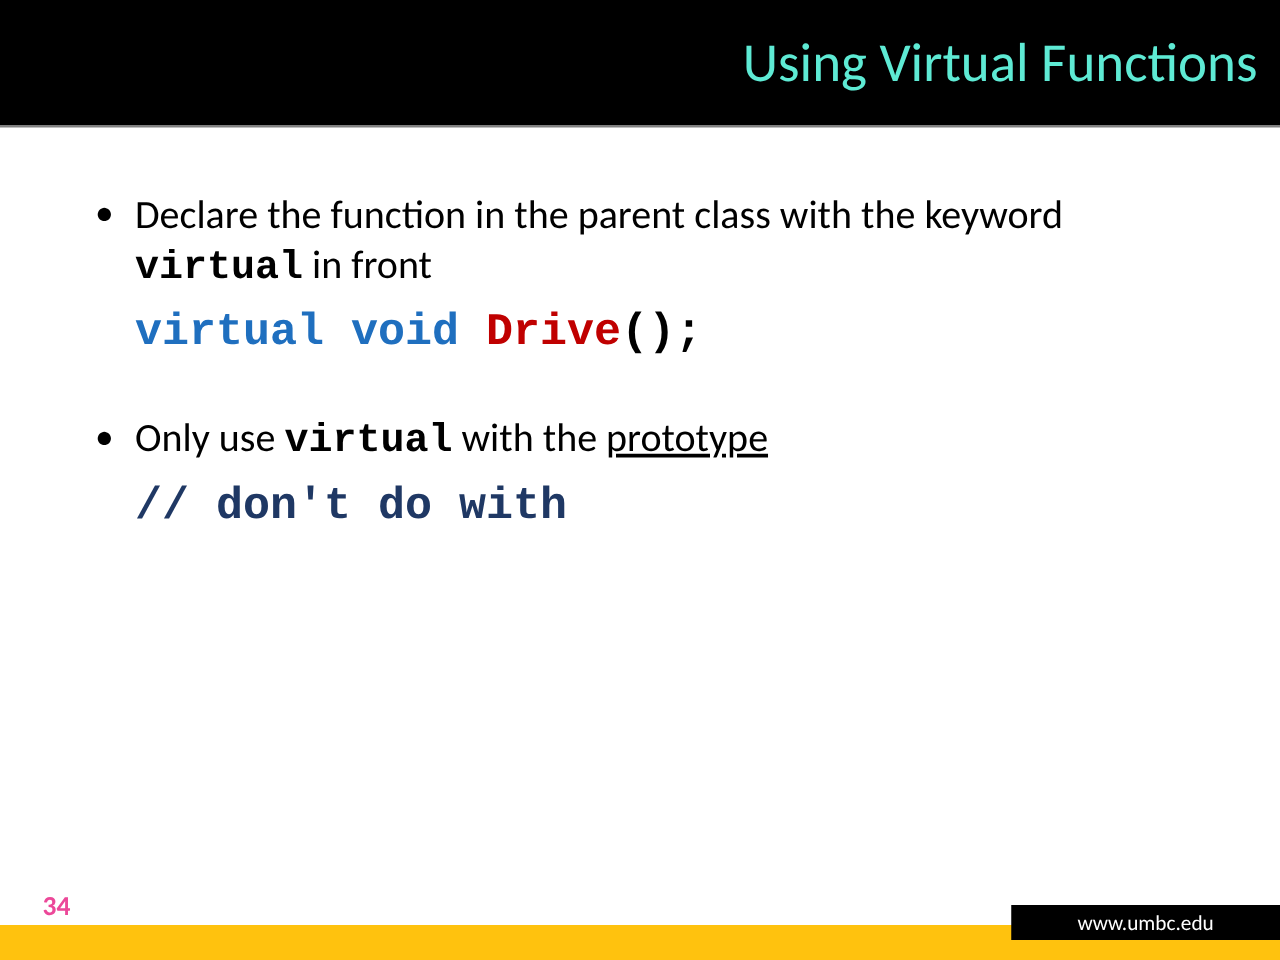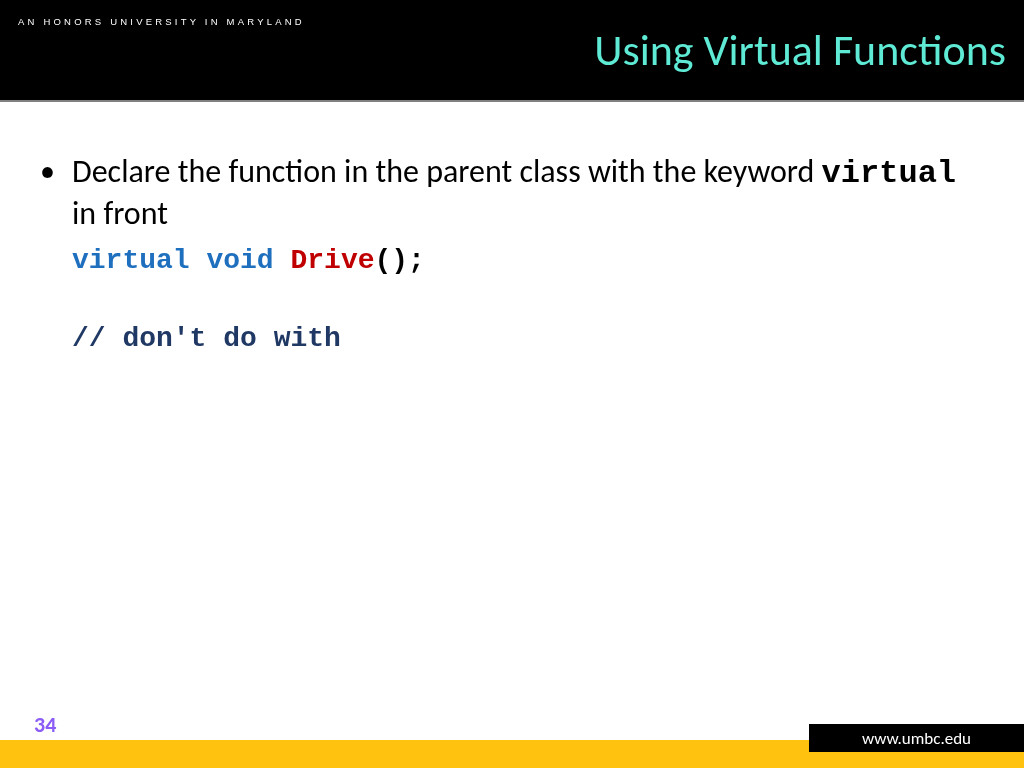--- a/index.html
+++ b/index.html
@@ -4,62 +4,66 @@
 <style>
   * { margin: 0; padding: 0; box-sizing: border-box; }
   html, body { width: 1024px; height: 768px; overflow: hidden; font-family: Calibri, Arial, sans-serif; background: #fff; }
   .slide { width: 1024px; height: 768px; position: relative; display: flex; flex-direction: column; }
   .header { background: #000; height: 100px; position: relative; display: flex; align-items: center; }
   .logo-block { position: absolute; left: 18px; top: 10px; }
   .logo-main { font-family: "Times New Roman", serif; color: #c8102e; font-size: 44px; font-weight: 600; letter-spacing: 1px; line-height: 1; }
   .logo-tag { color: #fff; font-size: 9.5px; letter-spacing: 3.2px; margin-top: 6px; font-family: Arial, sans-serif; white-space: nowrap; }
   .title { color: #5eead4; font-size: 44px; font-weight: 400; margin-left: auto; margin-right: 18px; font-family: Calibri, Arial, sans-serif; }
   .header-divider { height: 2px; background: #808080; width: 100%; }
-  .body { flex: 1; padding: 50px 60px 0 34px; }
+  .body { flex: 1; padding: 50px 60px 0 70px; }
   ul.bullets { list-style: none; }
   ul.bullets > li { position: relative; padding-left: 38px; font-size: 32px; color: #000; line-height: 1.25; margin-bottom: 8px; }
   ul.bullets > li::before { content: "•"; position: absolute; left: 6px; top: 0; font-size: 30px; }
-  .codeblock { margin-left: 38px; font-family: "Courier New", monospace; font-weight: bold; font-size: 28px; line-height: 1.35; margin-top: 6px; margin-bottom: 40px; }
+  .codeblock { margin-left: 38px; font-family: "Courier New", monospace; font-weight: bold; font-size: 36px; line-height: 1.35; margin-top: 6px; margin-bottom: 40px; }
   .kw-blue { color: #1f6fbf; }
   .kw-red { color: #c00000; }
   .kw-navy { color: #1f3864; }
   .kw-black { color: #000; }
   .mono { font-family: "Courier New", monospace; font-weight: bold; }
   .underline { text-decoration: underline; }
   .footer { position: absolute; bottom: 0; left: 0; right: 0; height: 30px; }
   .footer-bar { position: absolute; bottom: 0; left: 0; right: 0; height: 28px; background: #ffc20e; }
   .footer-black { position: absolute; bottom: 16px; right: 0; width: 215px; height: 28px; background: #000; display: flex; align-items: center; justify-content: center; }
   .footer-url { color: #fff; font-size: 17px; font-family: Calibri, Arial, sans-serif; }
-  .slide-num { position: absolute; left: 34px; bottom: 30px; font-size: 22px; font-weight: bold; color: #8b5cf6; }
+  .slide-num { position: absolute; left: 34px; bottom: 30px; font-size: 22px; font-weight: bold; color: #ec4899; }
 </style>
 </head>
 <body>
 
 <div class="slide">
 
   <div class="header">
     <div class="logo-block">
-      <div class="logo-tag">AN HONORS UNIVERSITY IN MARYLAND</div>
     </div>
     <div class="title">Using Virtual Functions</div>
   </div>
   <div class="header-divider"></div>
 
   <div class="body">
     <ul class="bullets">
       <li>
         <span>Declare the function in the parent class with the keyword </span><span class="mono">virtual</span><span> in front</span>
       </li>
     </ul>
     <div class="codeblock">
       <span class="kw-blue">virtual</span>
       <span class="kw-blue">void</span>
       <span class="kw-red">Drive</span><span class="kw-black">();</span>
     </div>
 
+    <ul class="bullets">
+      <li>
+        <span>Only use </span><span class="mono">virtual</span><span> with the </span><span class="underline">prototype</span>
+      </li>
+    </ul>
     <div class="codeblock">
       <div>
         <span class="kw-navy">// don't do with</span>
       </div>
     </div>
   </div>
 
   <div class="slide-num">34</div>
 
   <div class="footer">

